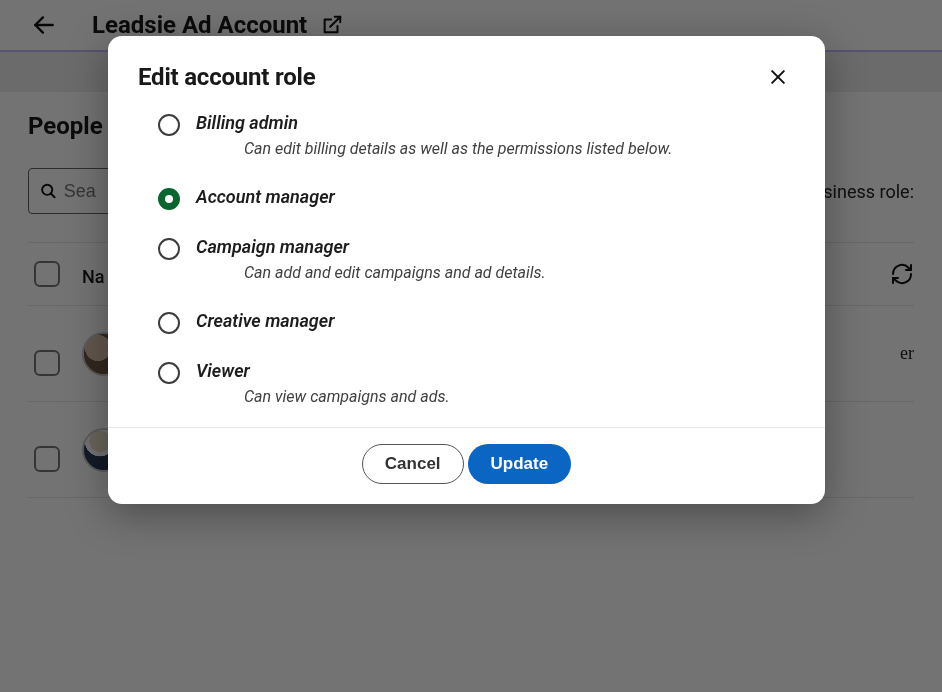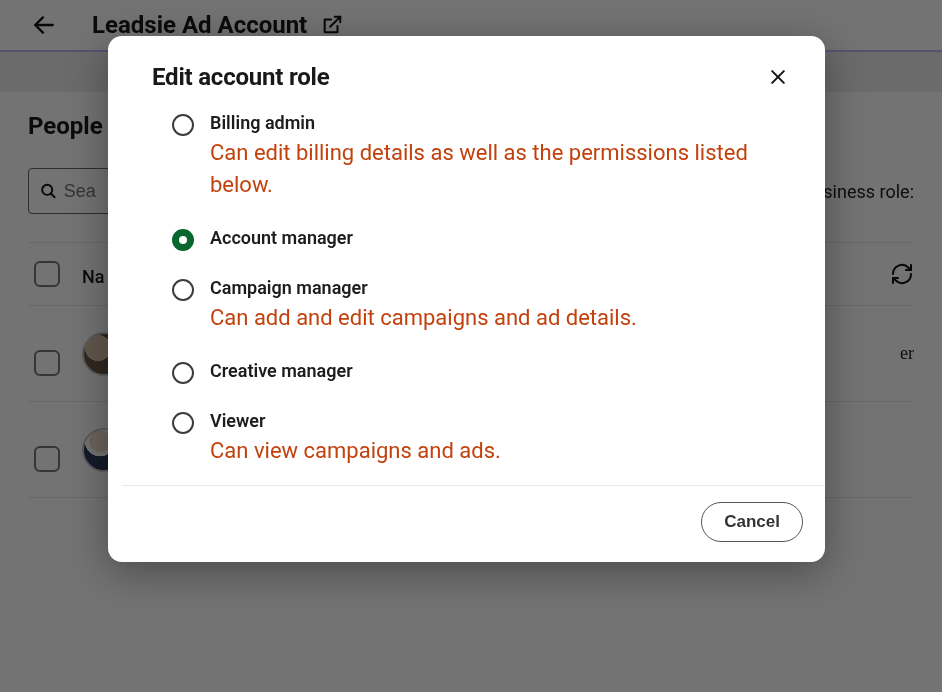--- a/index.html
+++ b/index.html
@@ -106,41 +106,42 @@
 
   
   .modal {
     position: absolute;
     left: 108px; top: 36px;
     width: 717px;
     background: #fff;
     border-radius: 14px;
     box-shadow: 0 10px 40px rgba(0,0,0,0.35);
     overflow: hidden;
-    display: flex; flex-direction: column; padding-left: 14px;
+    display: flex; flex-direction: column;
   }
   .modal-header {
     display: flex; align-items: center; justify-content: space-between;
     padding: 24px 30px 8px 30px;
   }
   .modal-title { font-size: 24px; font-weight: 700; letter-spacing: -0.2px; }
   .close-btn {
     width: 34px; height: 34px; border-radius: 50%;
     display:flex; align-items:center; justify-content:center;
     cursor:pointer;
   }
 
   .options {
     padding: 10px 30px 18px 50px;
     display: flex; flex-direction: column;
     gap: 26px;
   }
   .opt {
     display: flex; gap: 16px;
     cursor: pointer;
+    font-style: italic;
   }
   .radio {
     flex: 0 0 auto;
     width: 22px; height: 22px;
     border: 2px solid #3d3d3d;
     border-radius: 50%;
     margin-top: 2px;
     position: relative;
     background:#fff;
   }
@@ -149,26 +150,26 @@
     background: #0a662f;
   }
   .radio.selected::after {
     content:"";
     position:absolute; left:50%; top:50%;
     width:8px; height:8px; background:#fff; border-radius:50%;
     transform: translate(-50%,-50%);
   }
   .opt-text { display:flex; flex-direction:column; gap:4px; flex:1; }
   .opt-label { font-size: 18px; font-weight: 600; color:#1d1d1d; }
-  .opt-desc { font-size: 22px; color: #c2410c; line-height: 1.45; }
+  .opt-desc { font-size: 16px; color: #404040; line-height: 1.45; margin-left: 48px; }
 
   .modal-footer {
     border-top: 1px solid #e8e8e8;
     padding: 16px 22px 20px;
-    display:flex; justify-content:flex-end; gap: 4px;
+    display:flex; justify-content:center; gap: 4px;
   }
   .btn {
     font-size: 17px; font-weight: 600;
     padding: 9px 22px;
     border-radius: 999px;
     cursor: pointer;
     border: 1.5px solid transparent;
   }
   .btn-secondary {
     background:#fff; color:#333; border-color:#555;
@@ -297,14 +298,15 @@
       <span class="radio"></span>
       <span class="opt-text">
         <span class="opt-label">Viewer</span>
         <span class="opt-desc">Can view campaigns and ads.</span>
       </span>
     </label>
   </div>
 
   <div class="modal-footer">
     <button class="btn btn-secondary">Cancel</button>
+    <button class="btn btn-primary">Update</button>
   </div>
 </div>
 
 </body></html>

